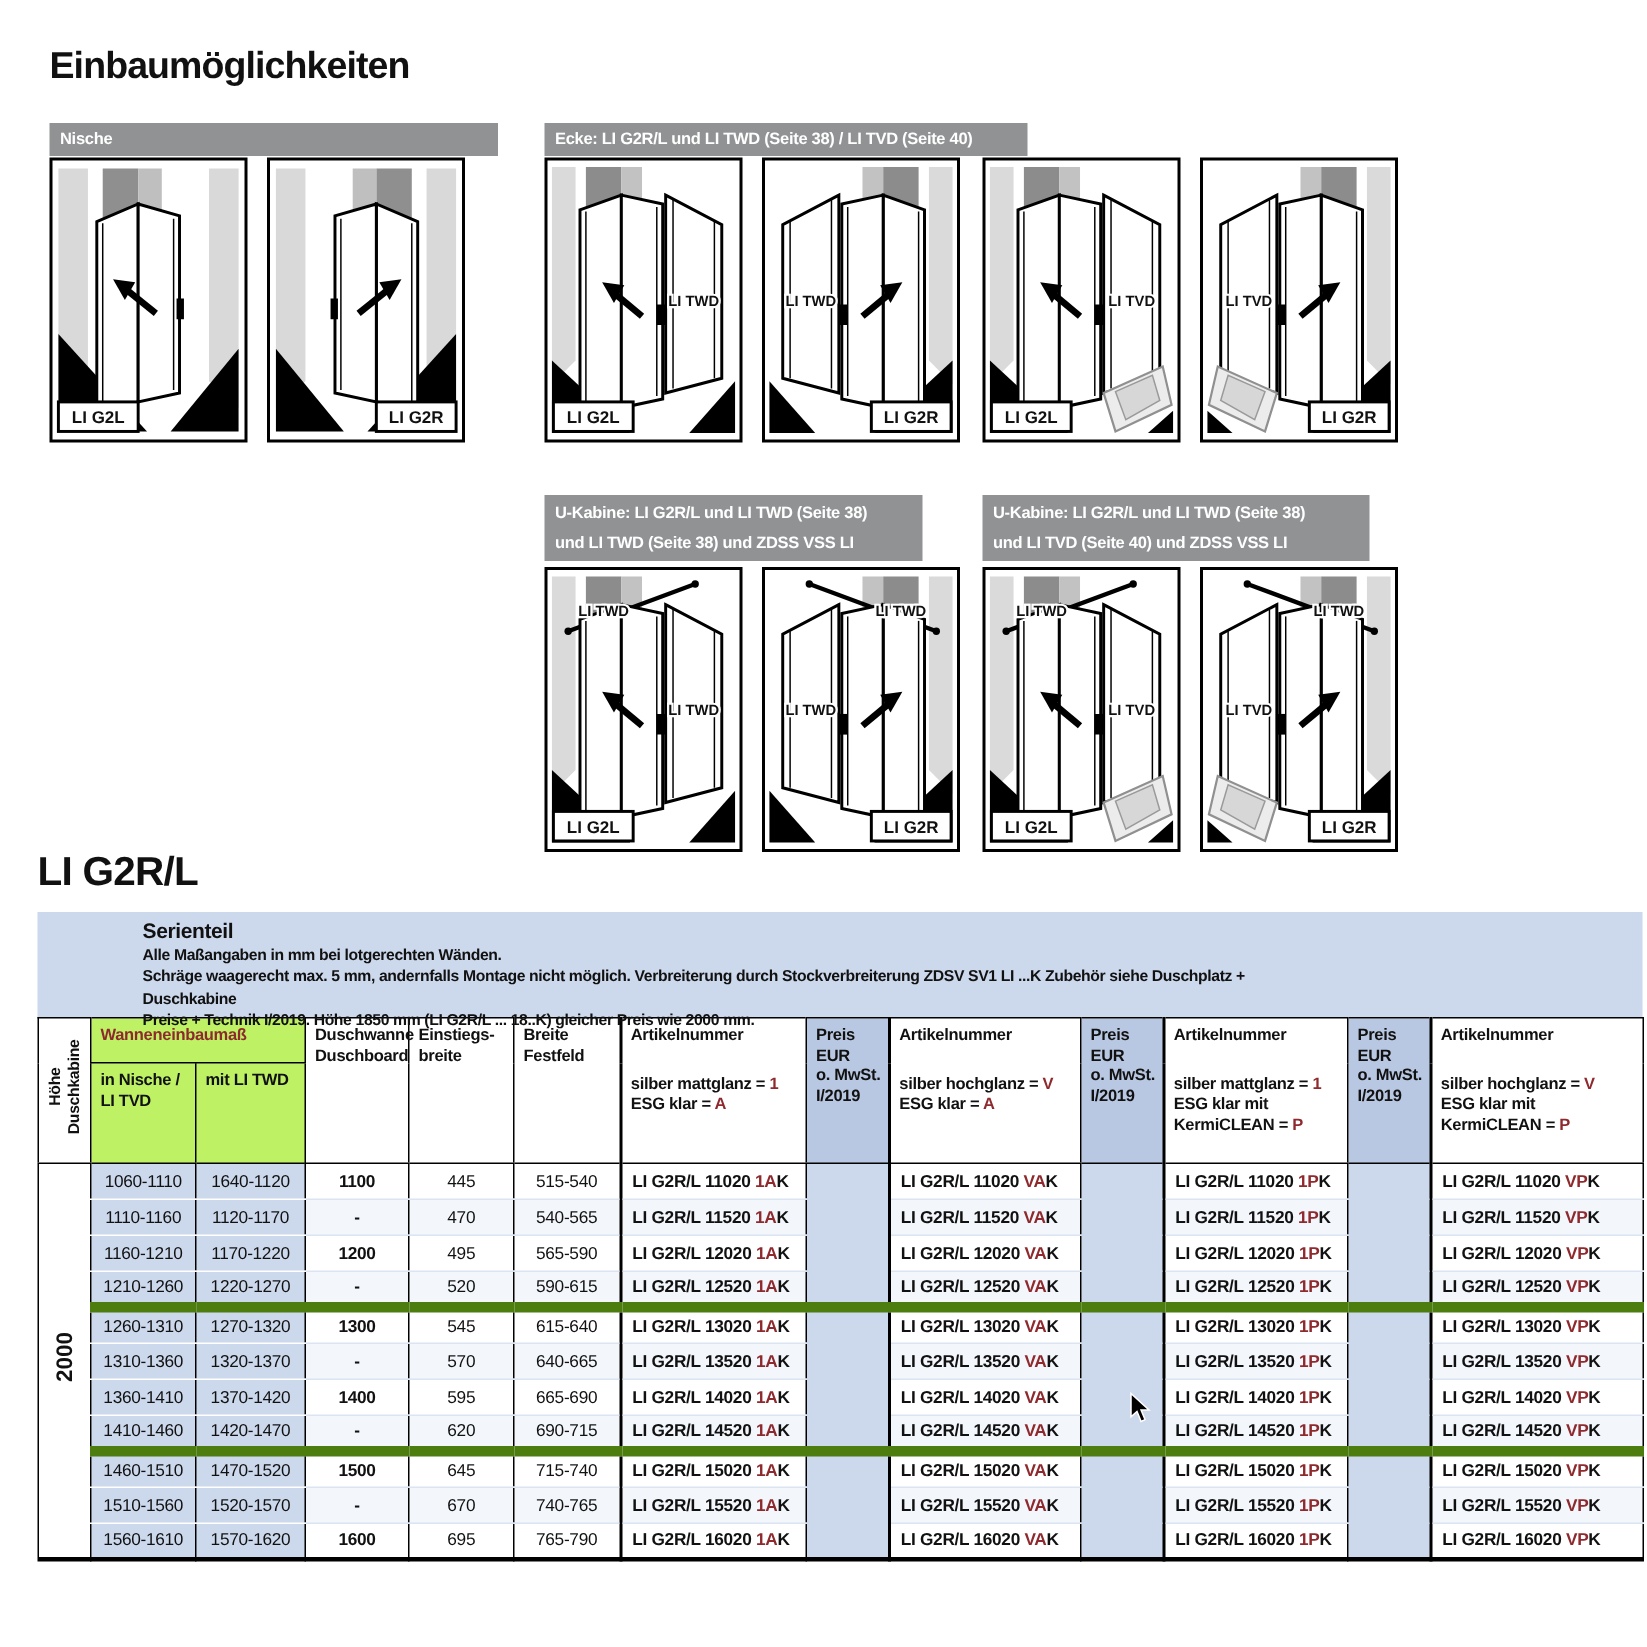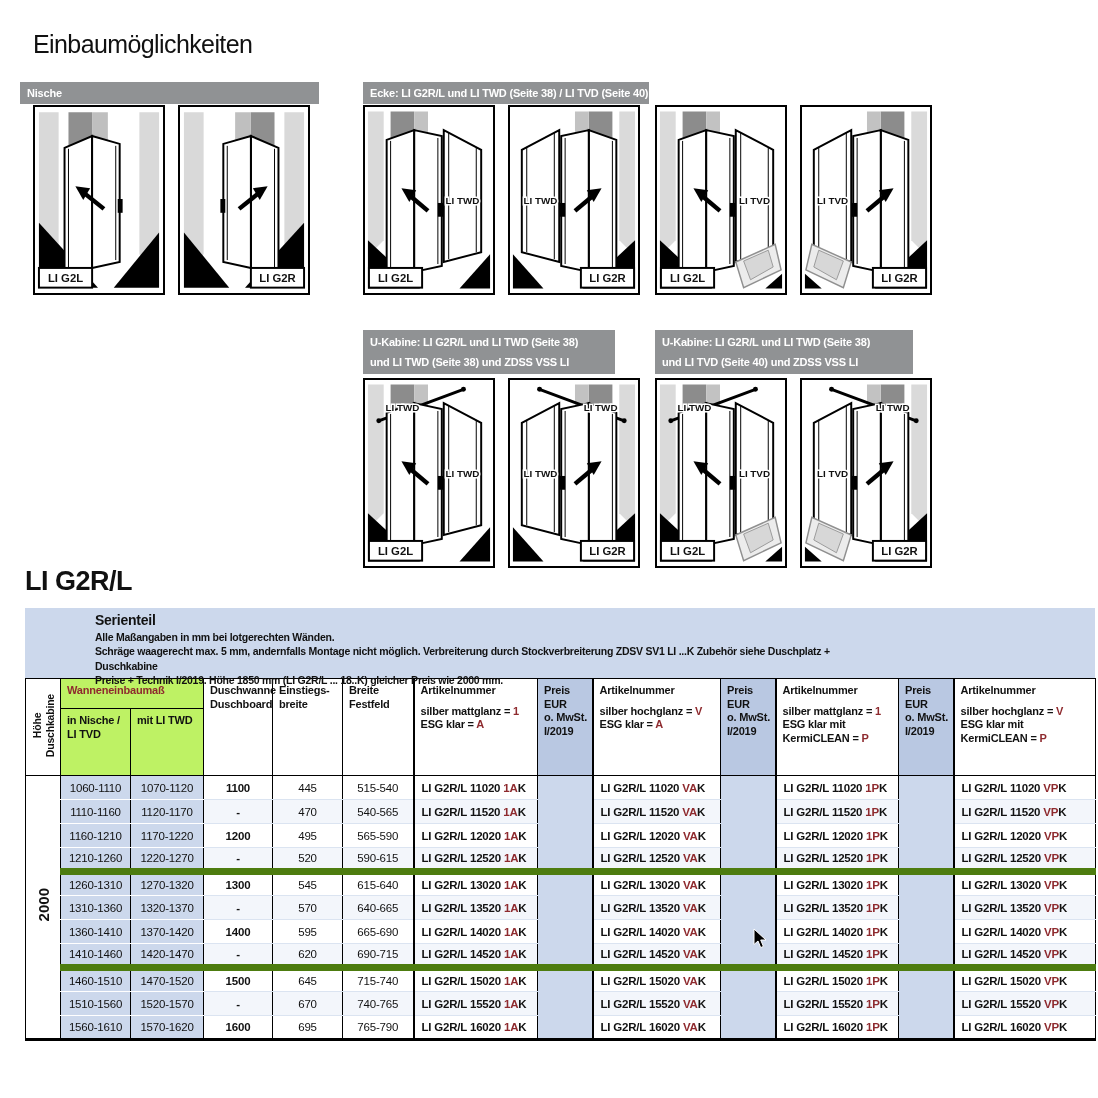--- a/index.html
+++ b/index.html
@@ -1,18 +1,18 @@
 <!DOCTYPE html>
 <html><head>
 <meta charset="utf-8">
 <style>
   html,body{margin:0;padding:0;background:#fff;}
   .canvas{position:relative;width:1098px;height:1098px;background:#fff;overflow:hidden;
           font-family:"Liberation Sans",sans-serif;color:#111;}
-  .h1{position:absolute;left:33px;top:30px;font-size:25px;font-weight:normal;letter-spacing:-0.6px;}
+  .h1{position:absolute;left:33px;top:30px;font-size:25px;font-weight:bold;letter-spacing:-0.6px;}
   .secbar{position:absolute;background:#909294;color:#fff;font-weight:bold;font-size:11px;
           line-height:22px;padding:0 7px;box-sizing:border-box;white-space:nowrap;letter-spacing:-0.2px;}
   .secbar.two{line-height:20px;padding-top:2px;height:44px;}
   .secbar.two div{line-height:20px;}
   .diagbox{position:absolute;width:132px;height:190px;border:2px solid #000;background:#fff;box-sizing:border-box;}
   .diagbox svg{display:block;width:100%;height:100%;}
   .h2{position:absolute;left:25px;top:566px;font-size:27px;font-weight:bold;letter-spacing:-0.5px;}
 
   .tablewrap{position:absolute;left:25px;top:608px;width:1070px;}
   .intro{position:relative;background:#ccd8ec;height:70px;font-size:10.5px;line-height:14.5px;font-weight:bold;}
@@ -29,21 +29,21 @@
   thead tr.r1 th{height:30px;}
   thead tr.r2 th{height:67px;}
   th.hoehe{background:#fff;text-align:center;vertical-align:middle;padding:0;}
   .vert{writing-mode:vertical-rl;transform:rotate(180deg);display:inline-block;font-weight:bold;}
   th.hoehe .vert{font-size:10.5px;line-height:12.5px;}
   .bg-blue{background:#bef264;}
   .bg-pricehead{background:#b9c8e2;}
   .vl{border-left:1px solid #000;}
   .vlT{border-left:2px solid #000;}
   .red{color:#8e2a2e;}
-  .arthead .t{margin-bottom:7px;}
+  .arthead .t{margin-bottom:19px;}
   .pricehead div{line-height:13.5px;}
 
   tbody td{height:24px;text-align:center;font-size:11.5px;border-bottom:1px solid #dbe4f1;letter-spacing:-0.2px;}
   tbody td.blue{background:#ccd8ec;border-bottom:1px solid #fff;}
   tbody td.white{background:#fff;}
   tbody tr.alt td.white{background:#f3f6fb;}
   tbody td.price{background:#ccd8ec;border-bottom:1px solid #ccd8ec;}
   tbody td.art{text-align:left;padding-left:7px;font-weight:bold;white-space:nowrap;}
   tbody td.bold{font-weight:bold;}
   tbody tr.grp td{border-bottom:7px solid #4d7c0f;}
@@ -52,21 +52,21 @@
 
   .cursor{position:absolute;left:753px;top:928px;}
 </style>
 </head>
 <body>
 
 <div class="canvas">
 
   <div class="h1">Einbaumöglichkeiten</div>
 
-  <div class="secbar" style="left:20px;top:82px;width:299px;height:22px;">
+  <div class="secbar" style="left:33px;top:82px;width:299px;height:22px;">
     <span>Nische</span>
   </div>
   <div class="diagbox" style="left:33px;top:105px;">
       <svg viewBox="0 0 130 186">
         <g>
           <polygon points="4,4 24,4 24,148 4,166" fill="#d9d9d9" stroke="none" stroke-width="0"></polygon>
           <polygon points="106,4 126,4 126,166 106,148" fill="#d9d9d9" stroke="none" stroke-width="0"></polygon>
           <polygon points="34,4 58,4 58,60 34,68" fill="#8f8f8f" stroke="none" stroke-width="0"></polygon>
           <polygon points="58,4 74,4 74,54 58,60" fill="#bfbfbf" stroke="none" stroke-width="0"></polygon>
           <polygon points="4,116 4,182 64,182" fill="#000" stroke="none" stroke-width="0"></polygon>
@@ -98,21 +98,21 @@
           <line x1="82" y1="38" x2="82" y2="154" stroke="#000" stroke-width="1"></line>
           <polygon points="84,92 89,92 89,106 84,106" fill="#000" stroke="none" stroke-width="0"></polygon>
           <line x1="70" y1="102" x2="50" y2="86" stroke="#000" stroke-width="4.5"></line>
           <polygon points="41,79 56,81 49,93" fill="#000" stroke="none" stroke-width="0"></polygon>
         </g>
         <rect x="72" y="162" width="54" height="20" fill="#fff" stroke="#000" stroke-width="2"></rect>
         <text x="99" y="176.5" font-size="11.5" font-weight="bold" fill="#111" text-anchor="middle" paint-order="stroke" stroke="#fff" stroke-width="3" font-family="&quot;Liberation Sans&quot;, sans-serif">LI G2R</text>
       </svg>
     </div>
 
-  <div class="secbar" style="left:363px;top:82px;width:286px;height:22px;">
+  <div class="secbar" style="left:363px;top:82px;width:322px;height:22px;">
     <span>Ecke: LI G2R/L und LI TWD (Seite 38) / LI TVD (Seite 40)</span>
   </div>
   <div class="diagbox" style="left:363px;top:105px;">
       <svg viewBox="0 0 130 186">
         <g>
           <polygon points="3,3 19,3 19,134 3,150" fill="#dadada" stroke="none" stroke-width="0"></polygon>
           <polygon points="26,3 50,3 50,56 26,64" fill="#8c8c8c" stroke="none" stroke-width="0"></polygon>
           <polygon points="50,3 64,3 64,50 50,56" fill="#c2c2c2" stroke="none" stroke-width="0"></polygon>
           <polygon points="3,134 3,183 56,183" fill="#000" stroke="none" stroke-width="0"></polygon>
           <polygon points="127,148 127,183 96,183" fill="#000" stroke="none" stroke-width="0"></polygon>
@@ -430,21 +430,21 @@
           </th>
           <th class="bg-blue vl">
             <div>mit LI TWD</div>
           </th>
         </tr>
       </thead>
       <tbody>
           <tr>
             <th rowspan="11" class="hcell"><div class="vert h2000">2000</div></th>
             <td class="blue vl">1060-1110</td>
-            <td class="blue vl">1070-1120</td>
+            <td class="blue vl">1640-1120</td>
             <td class="white vl bold">1100</td>
             <td class="white vl">445</td>
             <td class="white vl">515-540</td>
             <td class="white art vlT"><span>LI G2R/L 11020 </span><span class="red">1A</span><span>K</span></td>
             <td class="price vl"></td>
             <td class="white art vlT"><span>LI G2R/L 11020 </span><span class="red">VA</span><span>K</span></td>
             <td class="price vl"></td>
             <td class="white art vlT"><span>LI G2R/L 11020 </span><span class="red">1P</span><span>K</span></td>
             <td class="price vl"></td>
             <td class="white art vlT"><span>LI G2R/L 11020 </span><span class="red">VP</span><span>K</span></td>

